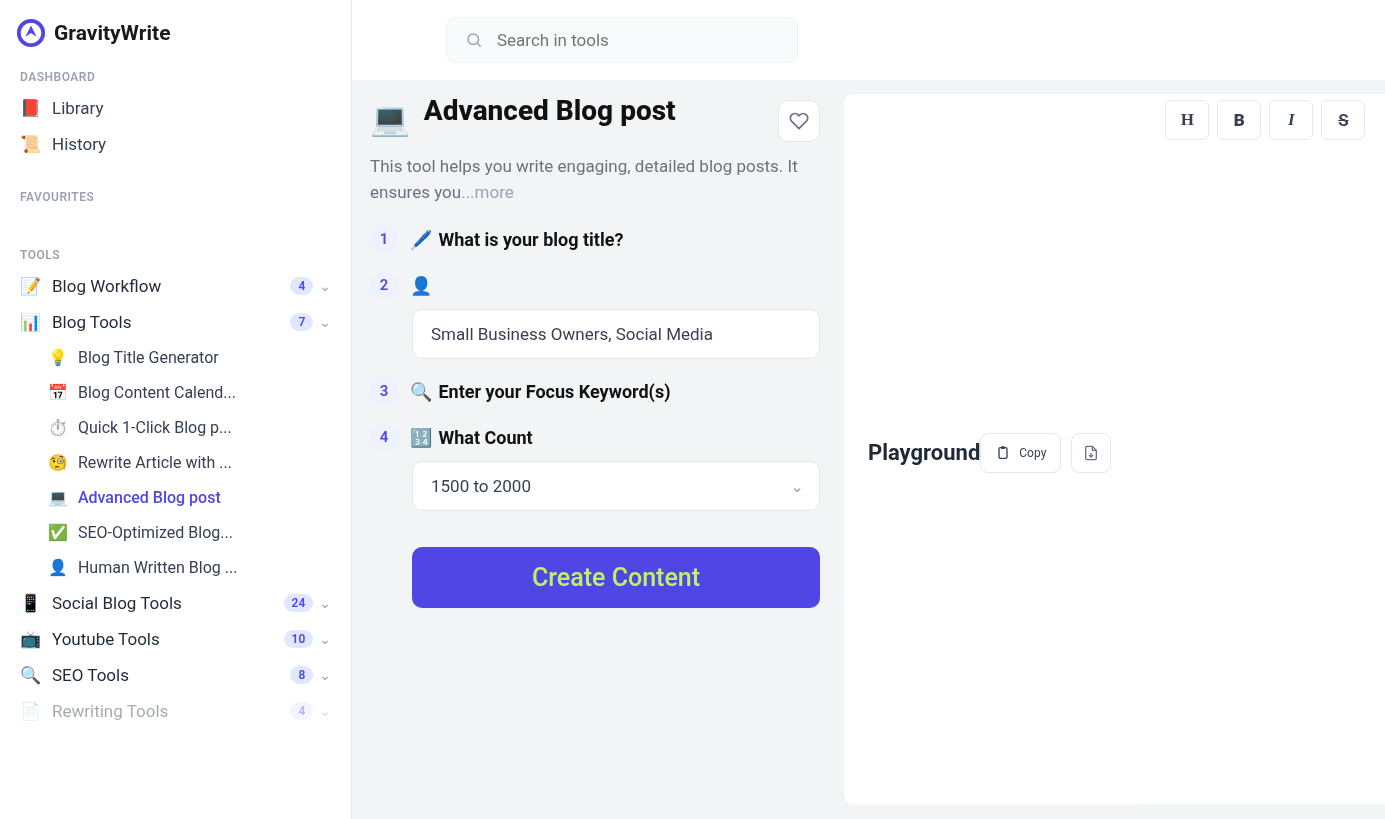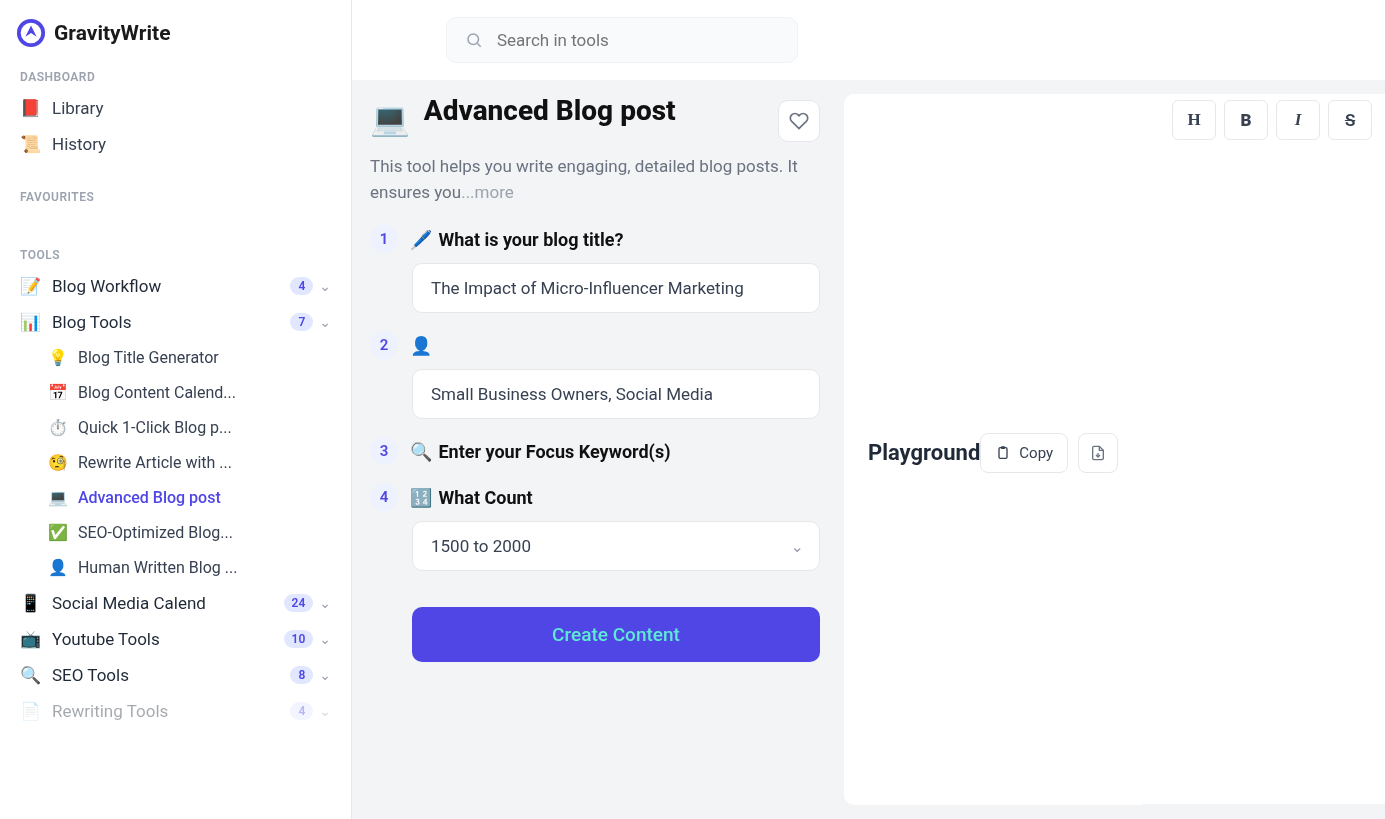--- a/index.html
+++ b/index.html
@@ -42,28 +42,28 @@
 .more-link { color: #9ca3af; }
 .form-field { margin-bottom: 18px; }
 .field-head { display: flex; align-items: center; gap: 12px; margin-bottom: 10px; }
 .field-num { width: 28px; height: 28px; border-radius: 50%; background: #eef2ff; color: #4f46e5; display: flex; align-items: center; justify-content: center; font-weight: 600; font-size: 15px; flex-shrink: 0; }
 .field-label { font-size: 18px; font-weight: 700; color: #111; display: flex; align-items: center; gap: 6px; }
 .text-input { width: 100%; padding: 14px 18px; border: 1px solid #e5e7eb; border-radius: 10px; font-size: 17px; color: #374151; background: #fff; outline: none; margin-left: 0; }
 .text-input-wrap { margin-left: 42px; }
 .select-wrap { position: relative; margin-left: 42px; }
 .select-wrap .text-input { appearance: none; cursor: pointer; padding-right: 40px; }
 .select-caret { position: absolute; right: 16px; top: 50%; transform: translateY(-50%); color: #9ca3af; pointer-events: none; }
-.create-btn { width: calc(100% - 42px); margin-left: 42px; margin-top: 18px; background: #4f46e5; color: #5eead4; border: none; padding: 16px; border-radius: 10px; font-size: 19px; font-weight: 500; cursor: pointer; }
+.create-btn { width: calc(100% - 42px); margin-left: 42px; margin-top: 18px; background: #4f46e5; color: #bef264; border: none; padding: 16px; border-radius: 10px; font-size: 25px; font-weight: 500; cursor: pointer; }
 
 
 .play-panel { flex: 1; background: #fff; border-radius: 10px; margin: 14px 6px 14px 6px; display: flex; flex-direction: row; overflow: hidden; }
 .play-head { display: flex; align-items: center; justify-content: space-between; padding: 18px 24px 12px; }
 .play-title { font-size: 22px; font-weight: 700; color: #1f2937; }
 .play-actions { display: flex; gap: 10px; }
-.act-btn { border: 1px solid #e5e7eb; background: #fff; border-radius: 8px; padding: 8px 14px; display: flex; align-items: center; gap: 8px; font-size: 15px; color: #374151; cursor: pointer; }
+.act-btn { border: 1px solid #e5e7eb; background: #fff; border-radius: 8px; padding: 8px 14px; display: flex; align-items: center; gap: 8px; font-size: 12px; color: #374151; cursor: pointer; }
 .icon-btn { border: 1px solid #e5e7eb; background: #fff; border-radius: 8px; width: 40px; height: 40px; display: flex; align-items: center; justify-content: center; cursor: pointer; color: #6b7280; }
 .toolbar { display: flex; gap: 0; padding: 6px 18px 10px; border-bottom: 1px solid #f3f4f6; }
 .tbtn { width: 44px; height: 40px; border: 1px solid #e5e7eb; background: #fff; border-radius: 6px; display: flex; align-items: center; justify-content: center; cursor: pointer; color: #374151; font-size: 17px; font-weight: 600; margin-right: 8px; }
 .tbar-spacer { width: 12px; }
 .editor-area { flex: 1; }
 </style>
 </head>
 <body>
 
 <div class="sidebar">
@@ -137,21 +137,21 @@
       <span class="txt">SEO-Optimized Blog...</span>
     </div>
   <div class="sub-item">
       <span>👤</span>
       <span class="txt">Human Written Blog ...</span>
     </div>
 
   <div class="tool-group">
     <div class="tool-group-left">
       <span class="nav-icon">📱</span>
-      <span>Social Media Calend</span>
+      <span>Social Blog Tools</span>
     </div>
     <div class="tool-group-right">
       <span class="badge">24</span>
       <span class="chevron">⌄</span>
     </div>
   </div>
 
   <div class="tool-group">
     <div class="tool-group-left">
       <span class="nav-icon">📺</span>
@@ -219,21 +219,20 @@
 
       
       <div class="form-field">
         <div class="field-head">
           <div class="field-num">1</div>
           <div class="field-label">
               <span>🖊️</span>
               <span>What is your blog title?</span>
             </div>
         </div>
-        <div class="text-input-wrap"><input class="text-input" value="The Impact of Micro-Influencer Marketing" style=""></div>
       </div>
 
       
       <div class="form-field">
         <div class="field-head">
           <div class="field-num">2</div>
           <div class="field-label">
               <span>👤</span>
             </div>
         </div>

